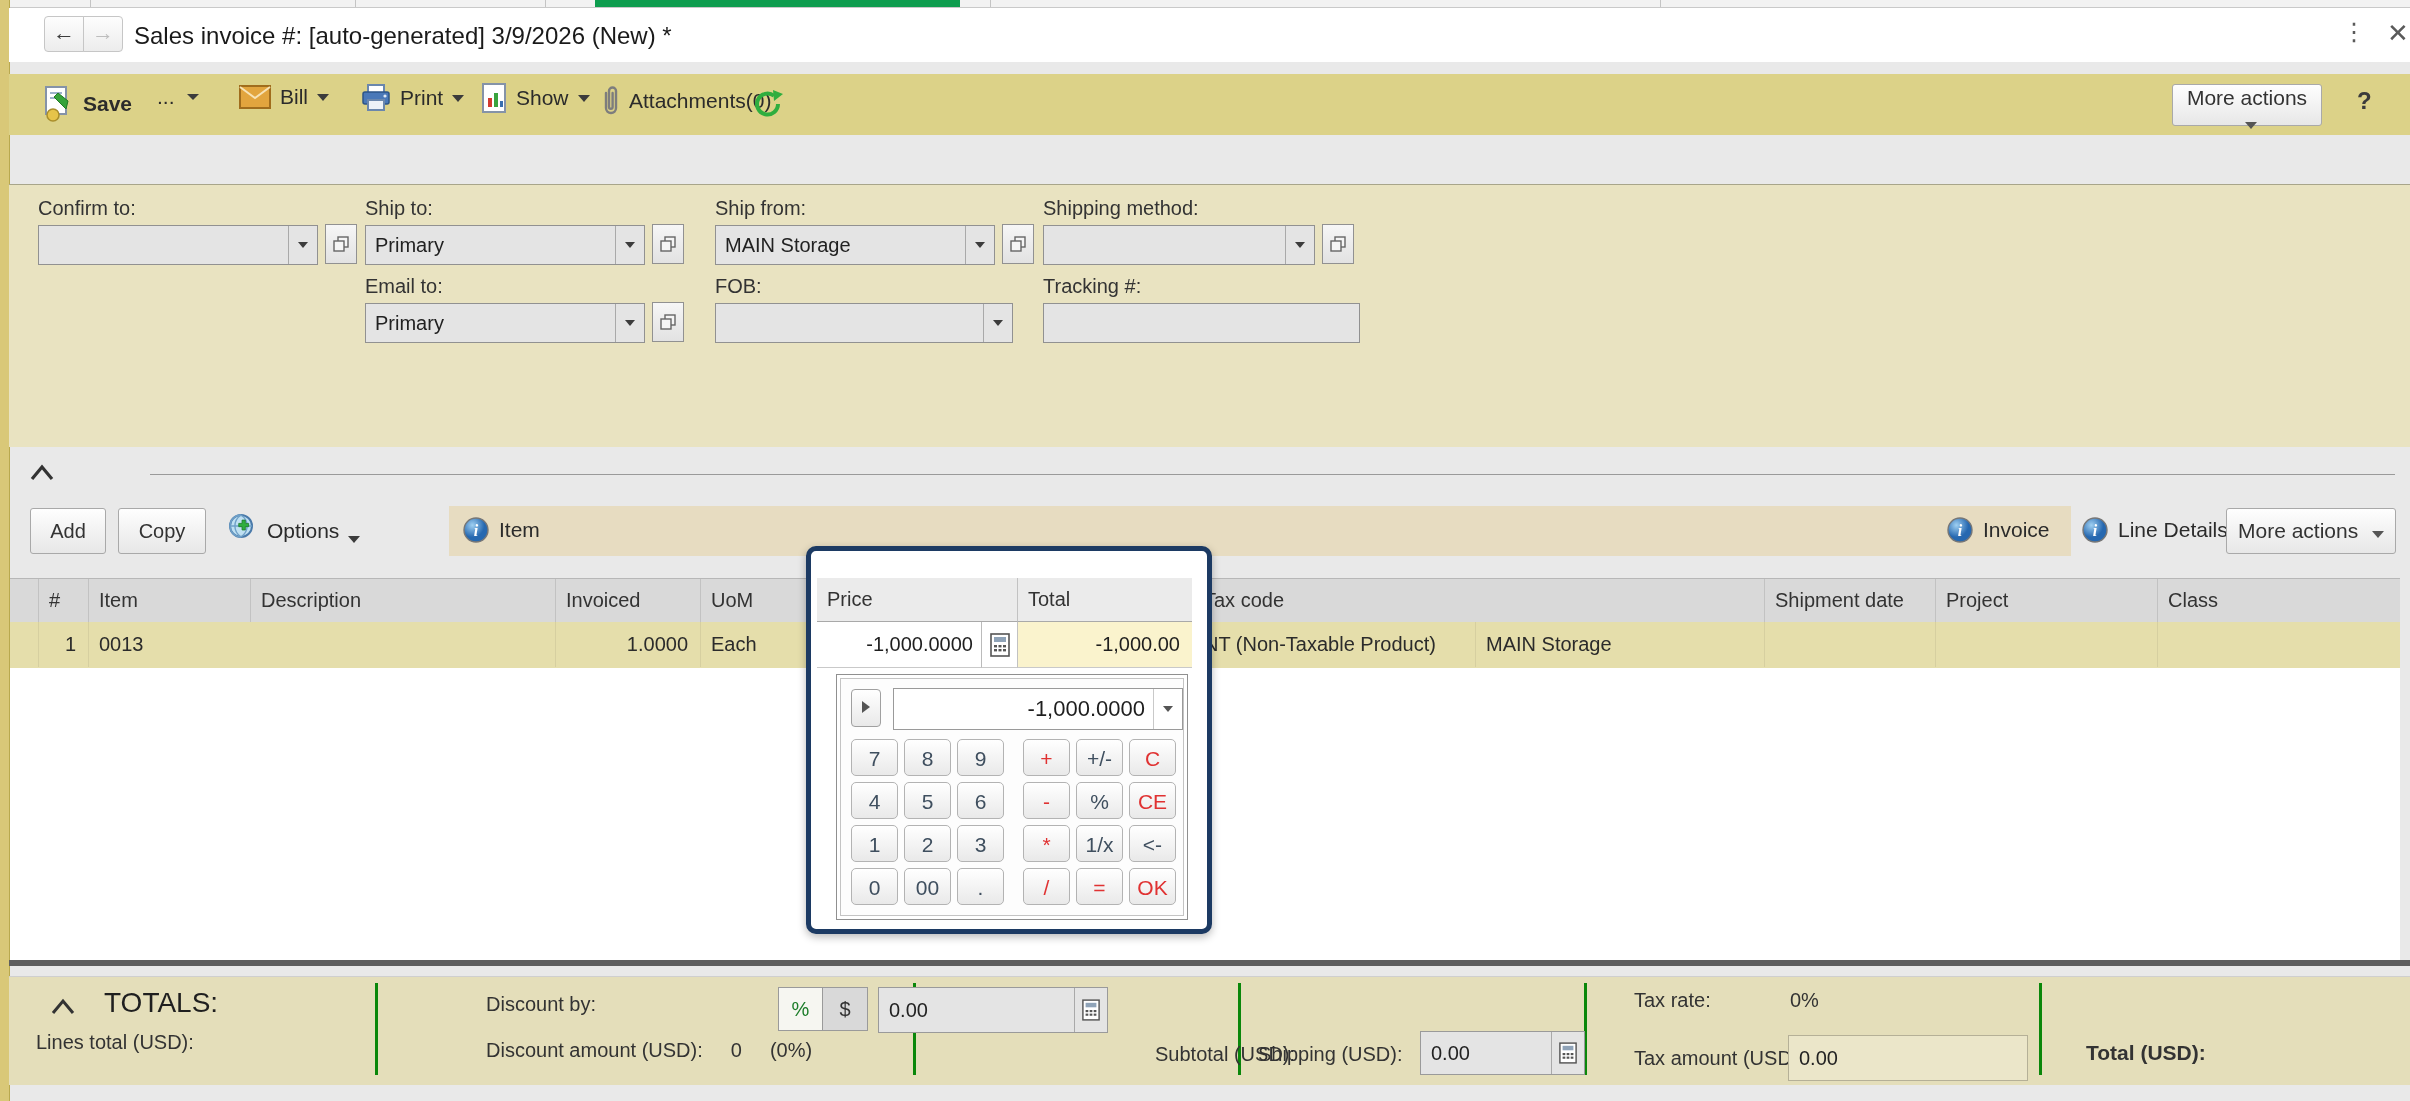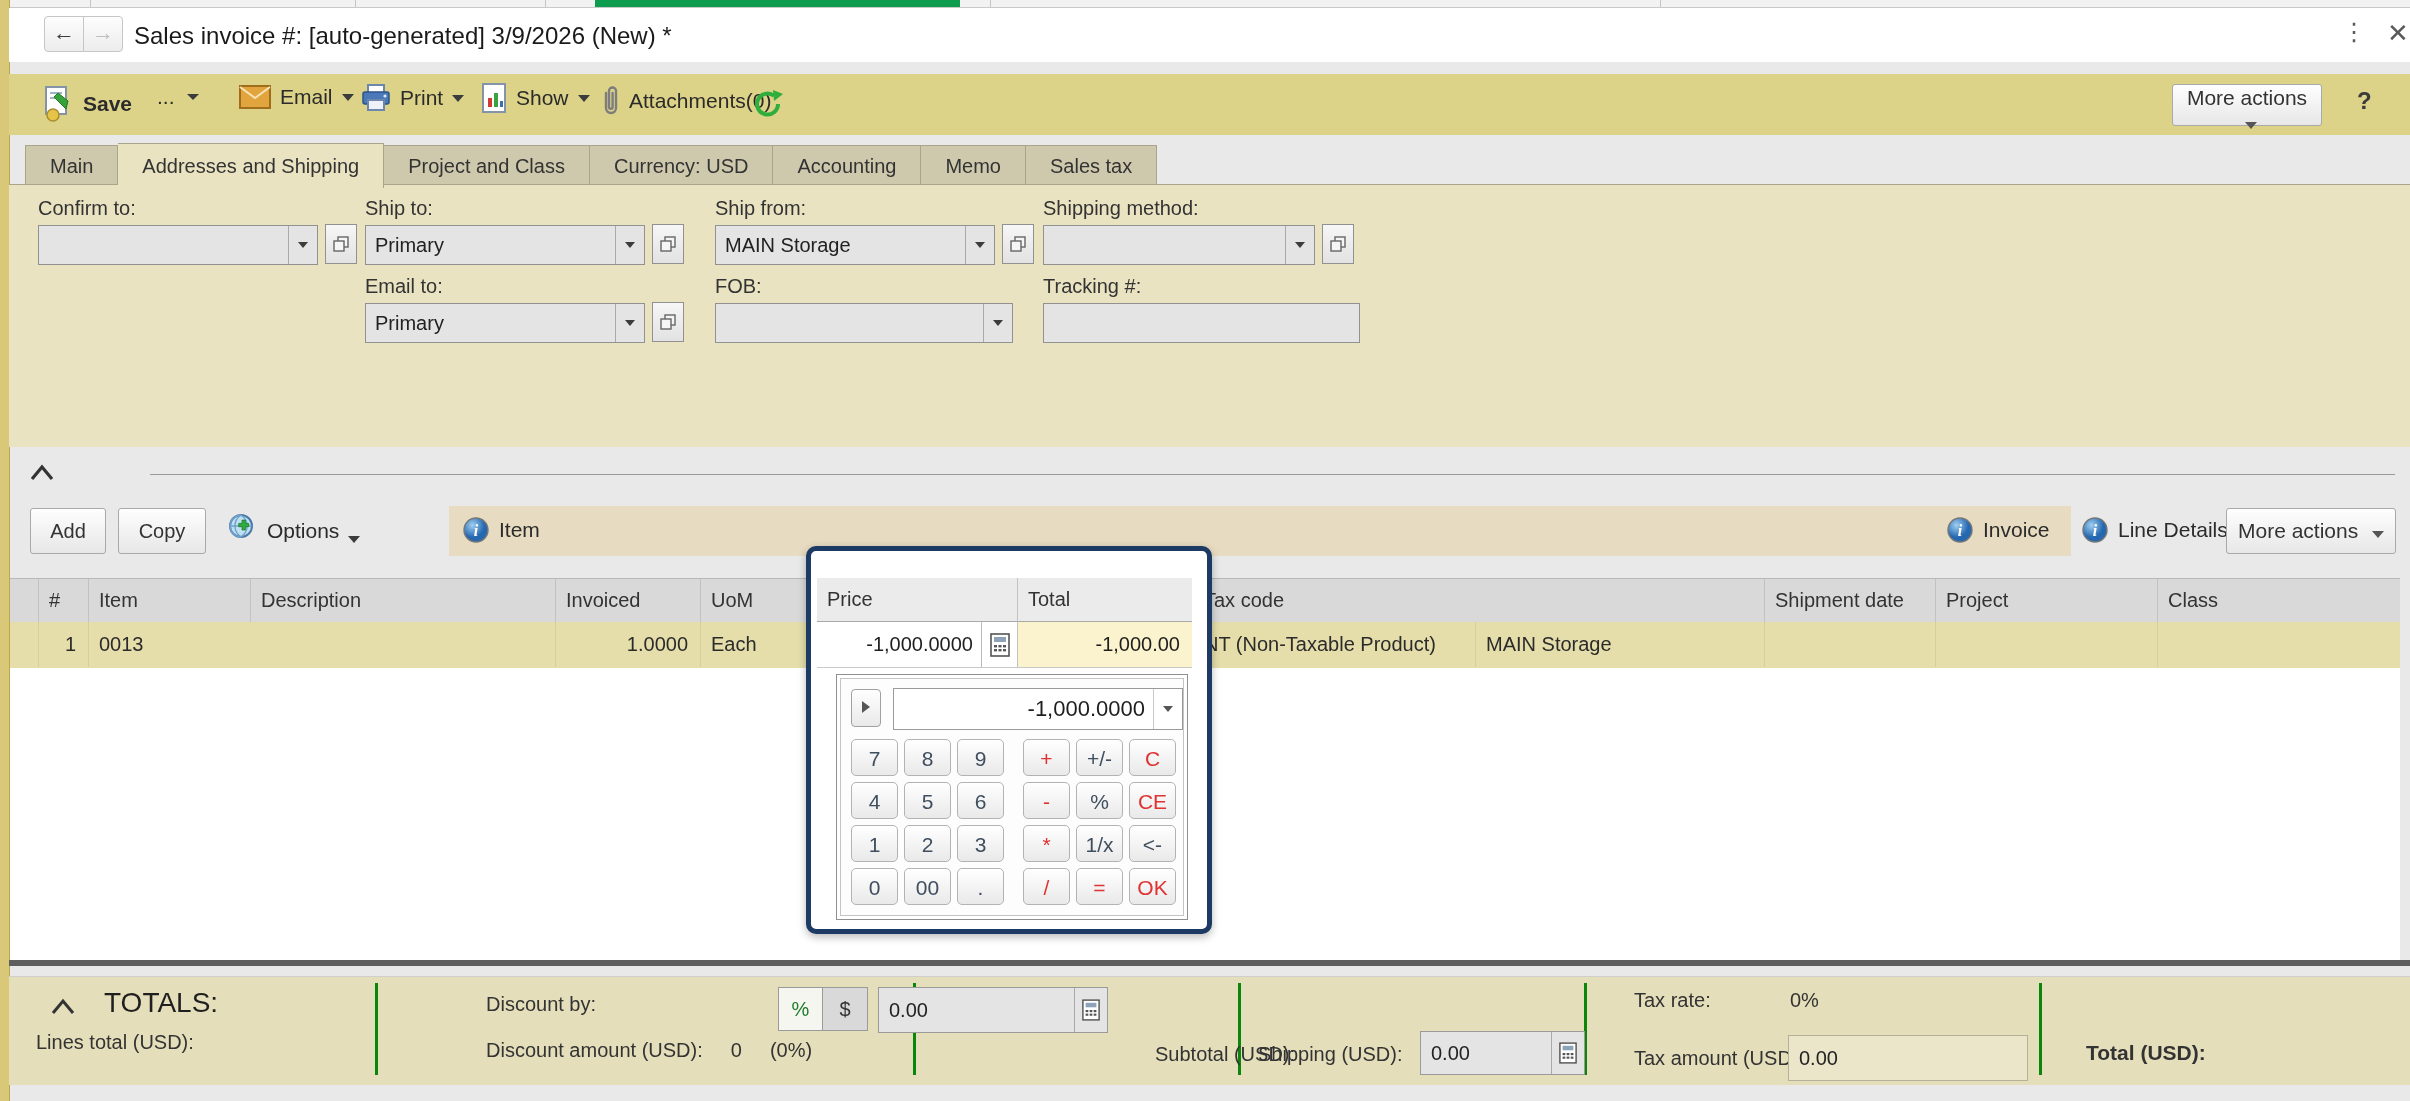--- a/index.html
+++ b/index.html
@@ -109,21 +109,21 @@
     <div class="abs" style="left:148px;top:11px;display:flex;align-items:center;gap:12px;cursor:pointer">
       <span class="tbtxt">...</span>
       <i class="caret" style="border-top-width:6px"></i>
     </div>
 
     <div class="abs" style="left:230px;top:11px;display:flex;align-items:center;gap:9px;cursor:pointer">
       <svg width="32" height="24" viewBox="0 0 32 24">
         <rect x="1" y="1" width="30" height="22" fill="#e2a53e" stroke="#a06d1d" stroke-width="2"></rect>
         <path d="M1 2 L16 13 L31 2" fill="none" stroke="#f7e3b6" stroke-width="2"></path>
       </svg>
-      <span class="tbtxt">Email</span>
+      <span class="tbtxt">Bill</span>
       <i class="caret"></i>
     </div>
 
     <div class="abs" style="left:352px;top:9px;display:flex;align-items:center;gap:9px;cursor:pointer">
       <svg width="30" height="30" viewBox="0 0 30 30">
         <rect x="7" y="2" width="16" height="8" fill="#ffffff" stroke="#6b87ad" stroke-width="2"></rect>
         <rect x="2" y="9" width="26" height="12" rx="2" fill="#4a78b8" stroke="#2d5488" stroke-width="1.5"></rect>
         <rect x="7" y="17" width="16" height="10" fill="#eef2f8" stroke="#6b87ad" stroke-width="2"></rect>
         <circle cx="24" cy="13" r="1.6" fill="#dfe9f5"></circle>
       </svg>
@@ -156,29 +156,20 @@
       </svg>
     </div>
 
     <button class="abs btn" style="left:2163px;top:10px;width:150px;height:42px;font-size:21px">
       <span>More actions</span>
       <i class="caret" style="margin-left:8px;border-top-color:#555"></i>
     </button>
     <div class="abs" style="left:2348px;top:13px;font-size:24px;font-weight:bold;color:#3b3b3b;cursor:pointer">?</div>
   </div>
 
-  <div class="abs tabs">
-    <div class="tab">Main</div>
-    <div class="tab active">Addresses and Shipping</div>
-    <div class="tab">Project and Class</div>
-    <div class="tab">Currency: USD</div>
-    <div class="tab">Accounting</div>
-    <div class="tab">Memo</div>
-    <div class="tab">Sales tax</div>
-  </div>
 
   <div class="abs panel">
 
     <div class="abs lbl" style="left:29px;top:12px">Confirm to:</div>
     <div class="abs lbl" style="left:356px;top:12px">Ship to:</div>
     <div class="abs lbl" style="left:706px;top:12px">Ship from:</div>
     <div class="abs lbl" style="left:1034px;top:12px">Shipping method:</div>
 
     <div class="combo" style="left:29px;top:40px;width:278px">
       <span class="ctext"></span>

